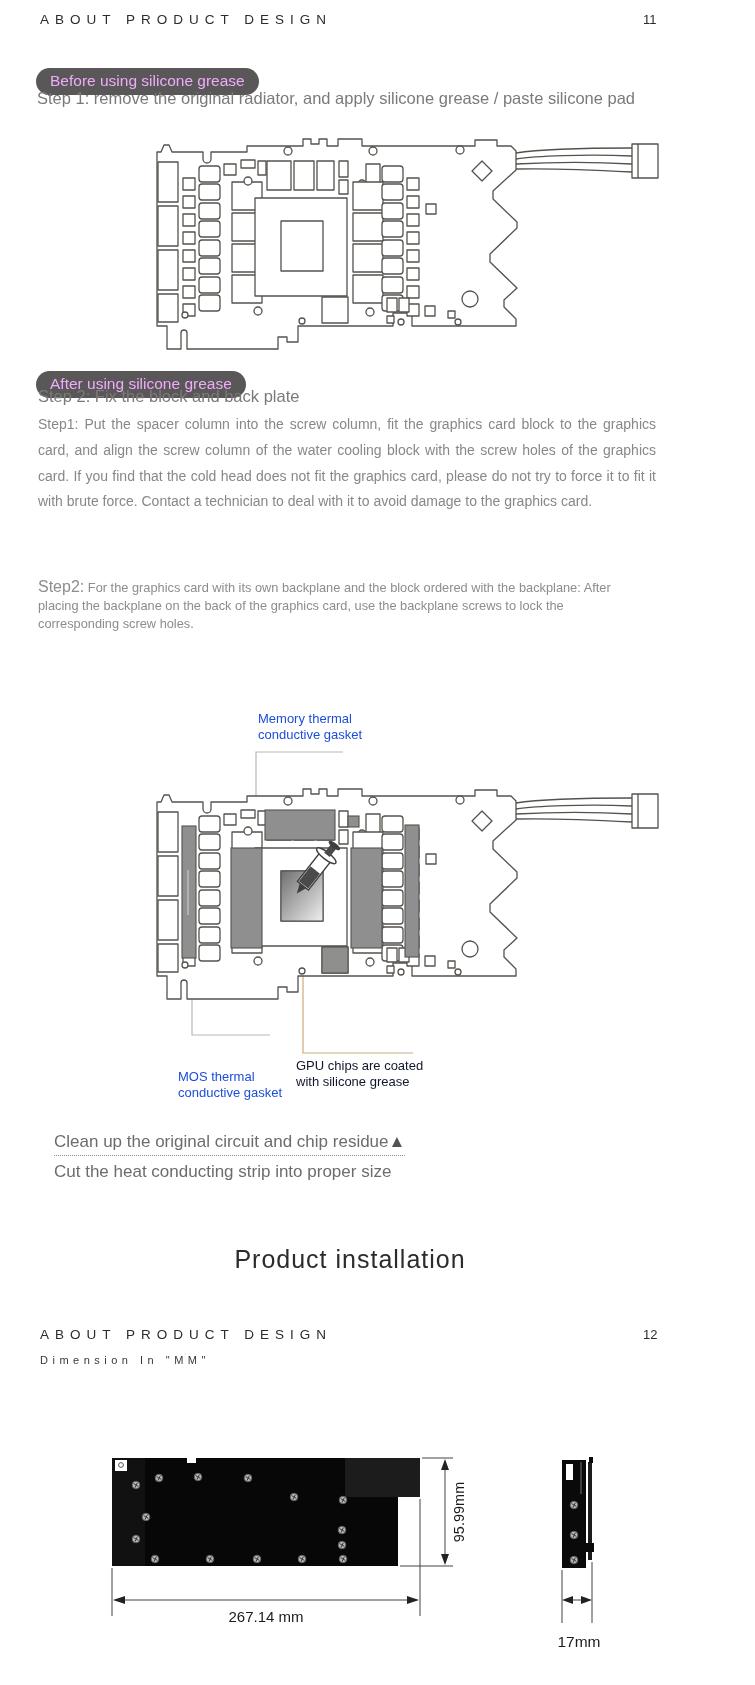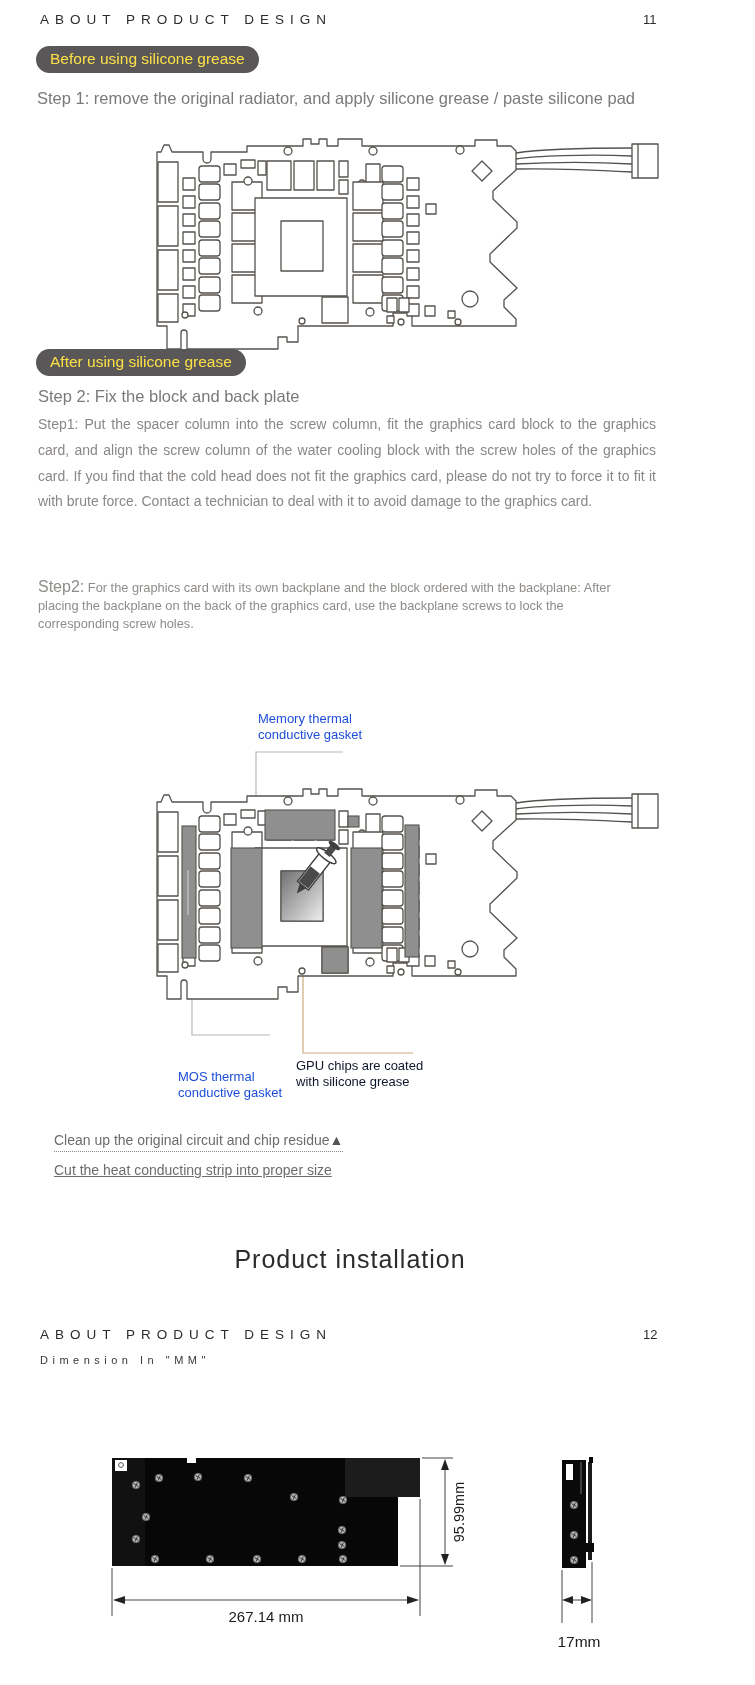--- a/index.html
+++ b/index.html
@@ -1,29 +1,29 @@
 <!DOCTYPE html>
 <html><head>
 <meta charset="utf-8">
 <style>
   html,body{margin:0;padding:0;background:#fff;}
   #page{position:relative;width:670px;height:1685px;background:#fff;overflow:hidden;
         font-family:"Liberation Sans",sans-serif;}
   .abs{position:absolute;}
   .hdr{font-size:13.5px;letter-spacing:6px;color:#2e2c2b;font-weight:400;}
   .pagenum{font-size:13px;color:#2e2c2b;}
-  .pill{background:#595757;color:#fde047;font-size:15.5px;padding:4px 14px 5px 14px;
-        border-radius:16px;display:inline-block;}
+  .pill{background:#595757;color:#f0abfc;font-size:15.5px;padding:4px 14px 5px 14px;
+        border-radius:16px;display:inline-block;margin-top:22px;}
   .stepline{font-size:16.5px;color:#7c7a78;}
   .para{font-size:14px;color:#8a8785;line-height:25.8px;text-align:justify;}
   .s2label{font-size:16px;color:#8f8c89;}
   .s2small{font-size:12.8px;color:#8f8c89;line-height:18px;}
   .dlabel{font-size:13px;line-height:16px;color:#1d4ed8;}
   .dlabel.tan{color:#0f172a;}
-  .cleanline{font-size:14px;color:#6e6c6a;text-decoration:underline;}
+  .cleanline{font-size:17px;color:#6e6c6a;}
   .cleanline .wrap{display:inline-block;border-bottom:1px dotted #8a8a8a;padding-bottom:3px;}
   .tri{color:#55534f;}
   .bigtitle{font-size:25px;color:#2d2b2a;letter-spacing:1px;margin-top:7px;}
   .subhdr{font-size:11px;letter-spacing:4.5px;color:#3a3837;}
   svg text{font-family:"Liberation Sans",sans-serif;}
 </style>
 </head>
 <body>
 
 <div id="page">

